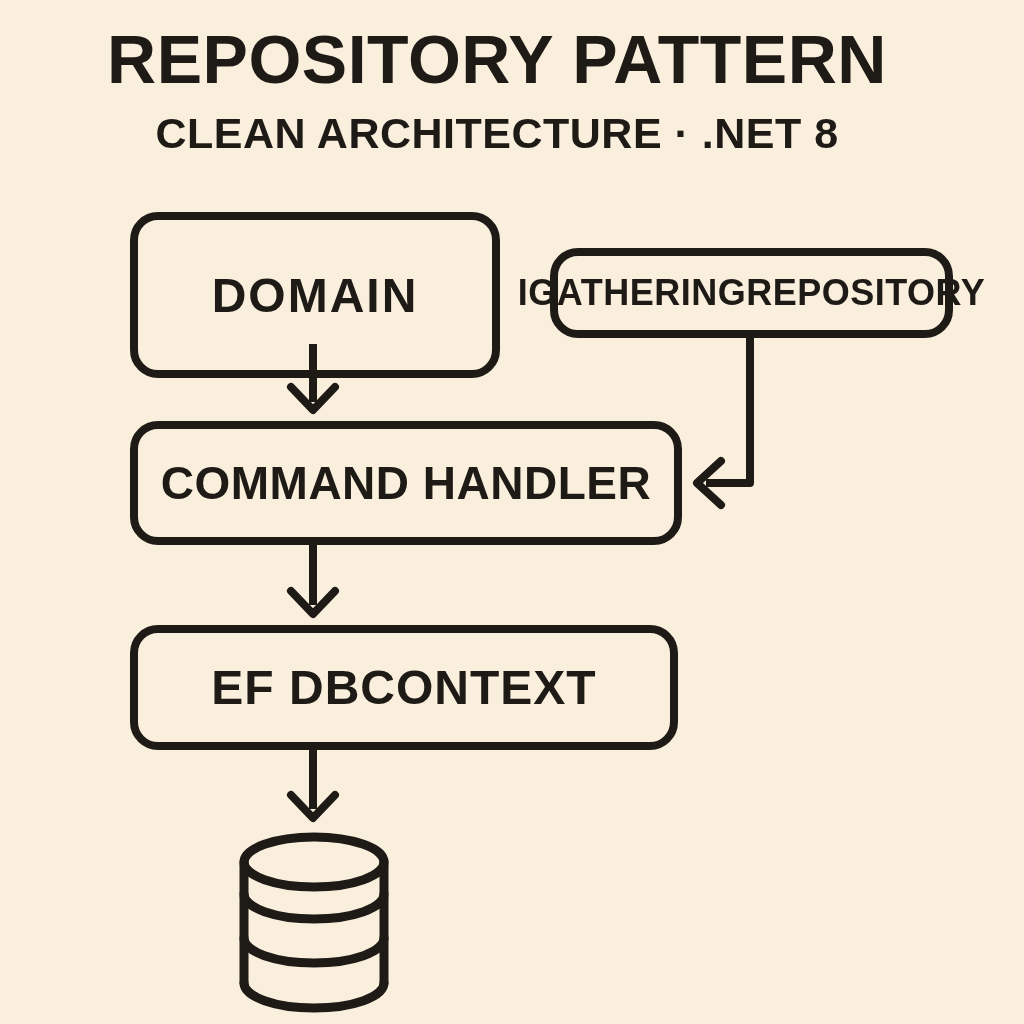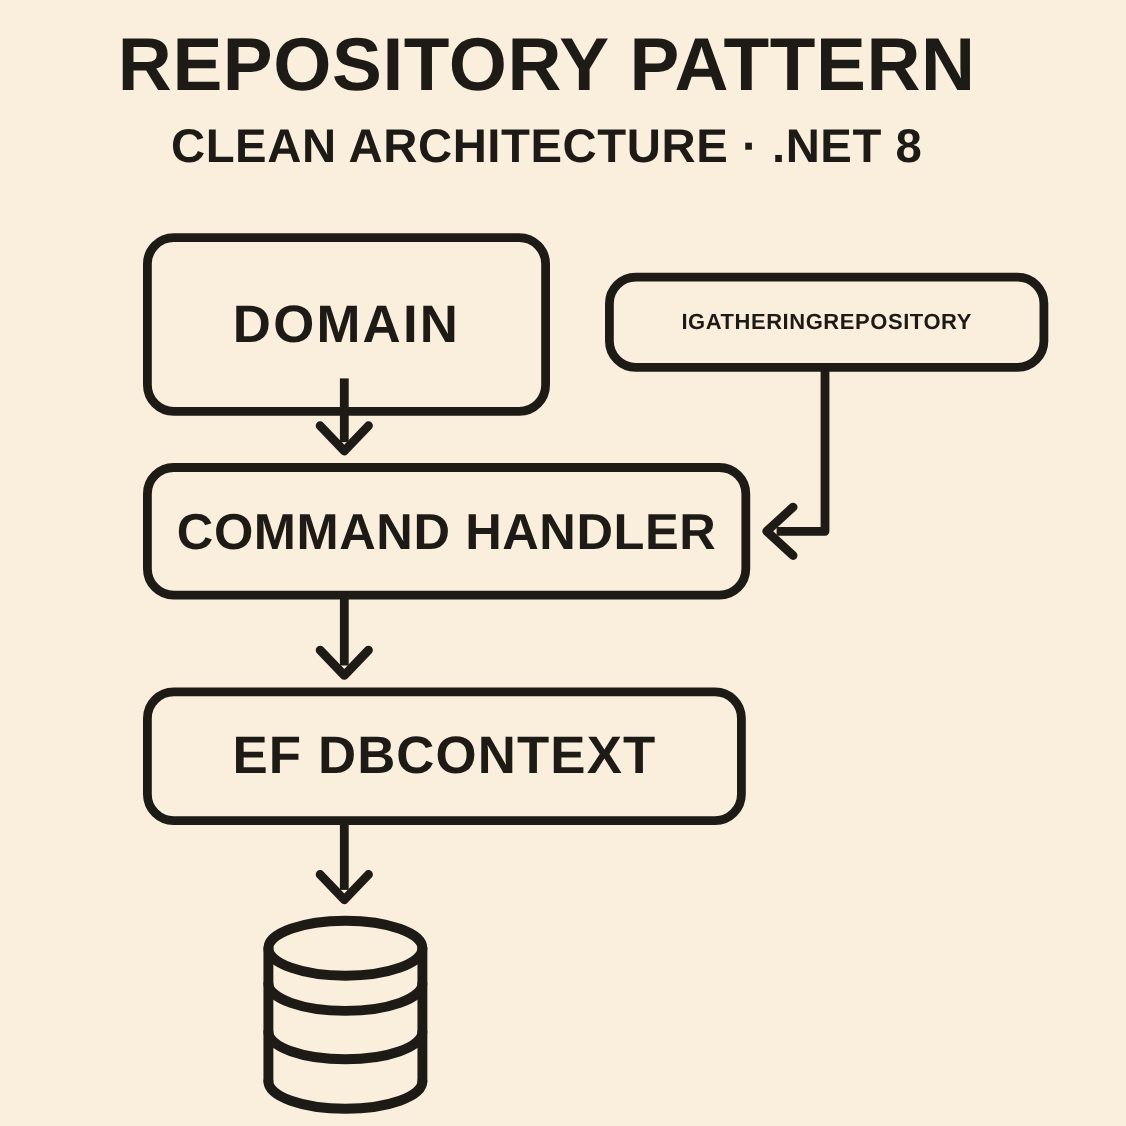--- a/index.html
+++ b/index.html
@@ -54,21 +54,21 @@
   }
   .node-label {
     font-weight: 800;
     color: #1e1b17;
     white-space: nowrap;
   }
   .node-domain           { left: 130px; top: 212px; width: 370px; height: 166px; }
   .node-domain .node-label { font-size: 48px; letter-spacing: 2px; }
 
   .node-igathering       { left: 550px; top: 248px; width: 403px; height: 90px; }
-  .node-igathering .node-label { font-size: 20px; letter-spacing: 0.5px; }
+  .node-igathering .node-label { font-size: 36px; letter-spacing: 0.5px; }
 
   .node-command-handler  { left: 130px; top: 421px; width: 552px; height: 124px; }
   .node-command-handler .node-label { font-size: 46px; letter-spacing: 0.5px; }
 
   .node-ef-dbcontext     { left: 130px; top: 625px; width: 548px; height: 125px; }
   .node-ef-dbcontext .node-label { font-size: 48px; letter-spacing: 1px; }
 
   svg.overlay {
     position: absolute;
     left: 0;

